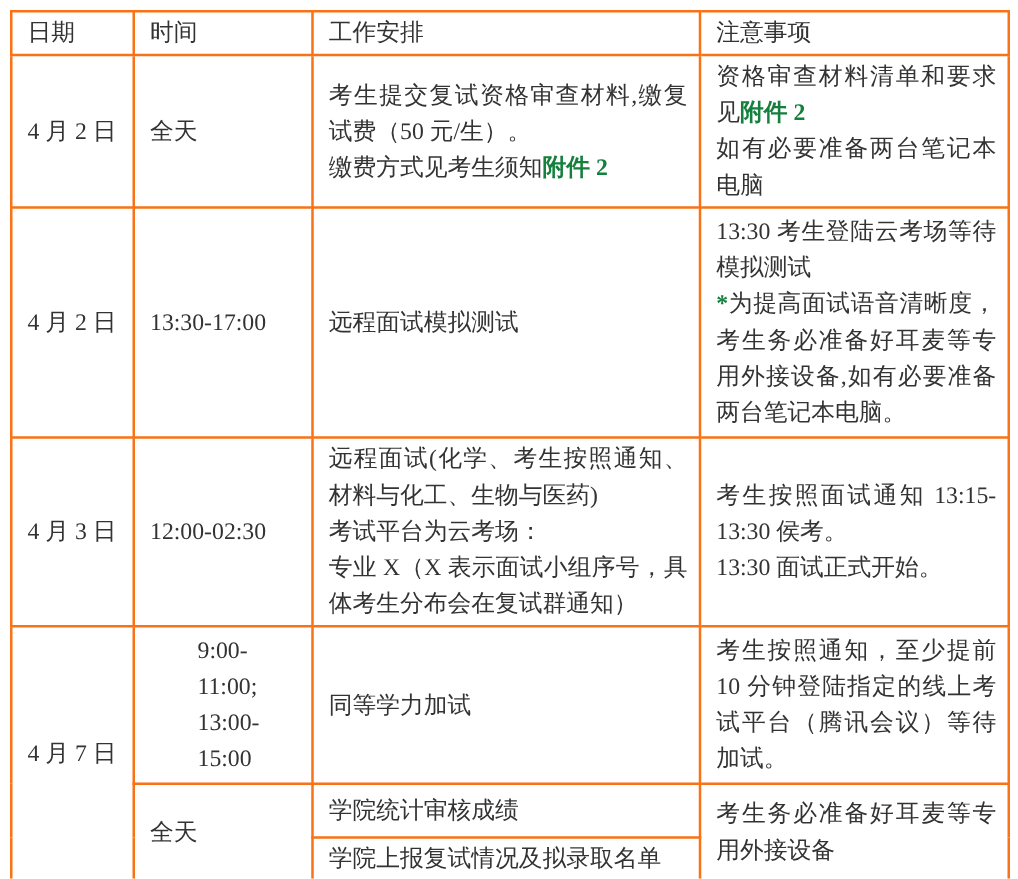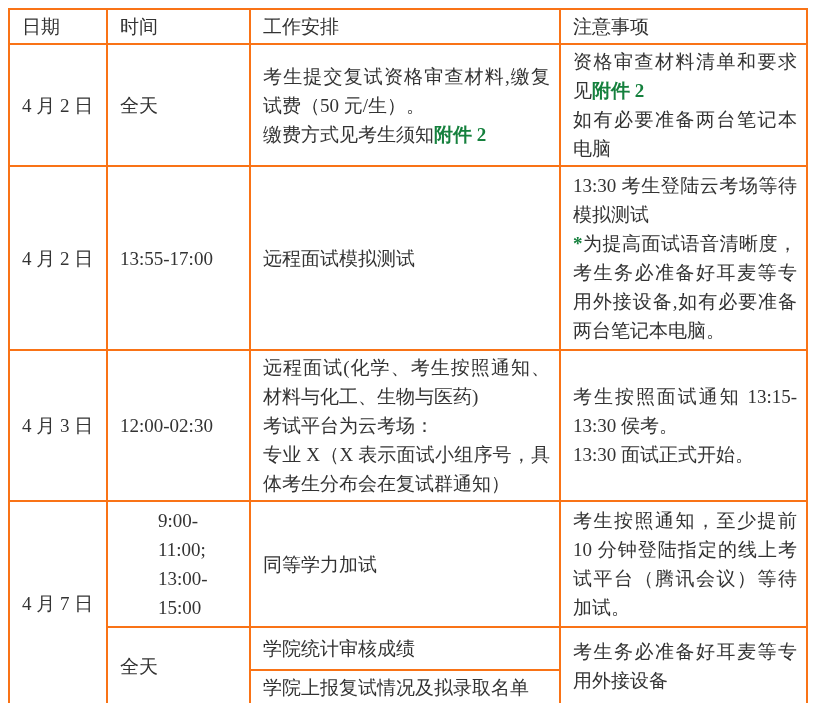--- a/index.html
+++ b/index.html
@@ -78,21 +78,21 @@
         <p><span>缴费方式见考生须知</span><b>附件 2</b></p>
       </td>
       <td>
         <p><span>资格审查材料清单和要求见</span><b>附件 2</b></p>
         <p>如有必要准备两台笔记本电脑</p>
       </td>
     </tr>
 
     <tr class="r-2">
       <td>4 月 2 日</td>
-      <td>13:55-17:00</td>
+      <td>13:30-17:00</td>
       <td>
         <p>远程面试模拟测试</p>
       </td>
       <td>
         <p>13:30 考生登陆云考场等待模拟测试</p>
         <p><b>*</b><span>为提高面试语音清晰度，考生务必准备好耳麦等专用外接设备,如有必要准备两台笔记本电脑。</span></p>
       </td>
     </tr>
 
     <tr class="r-3">

